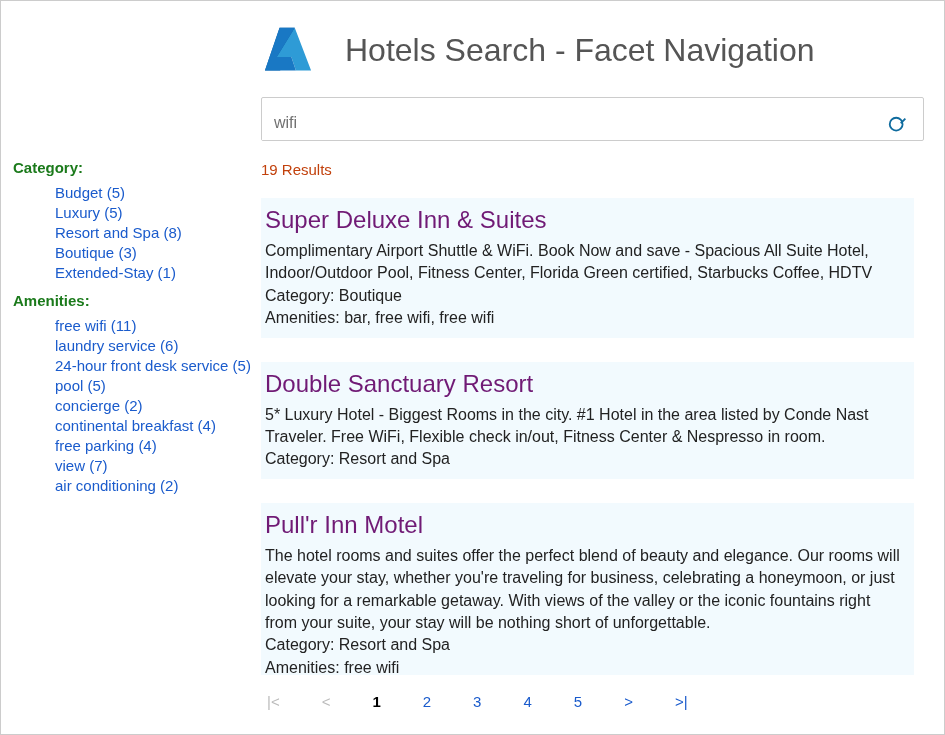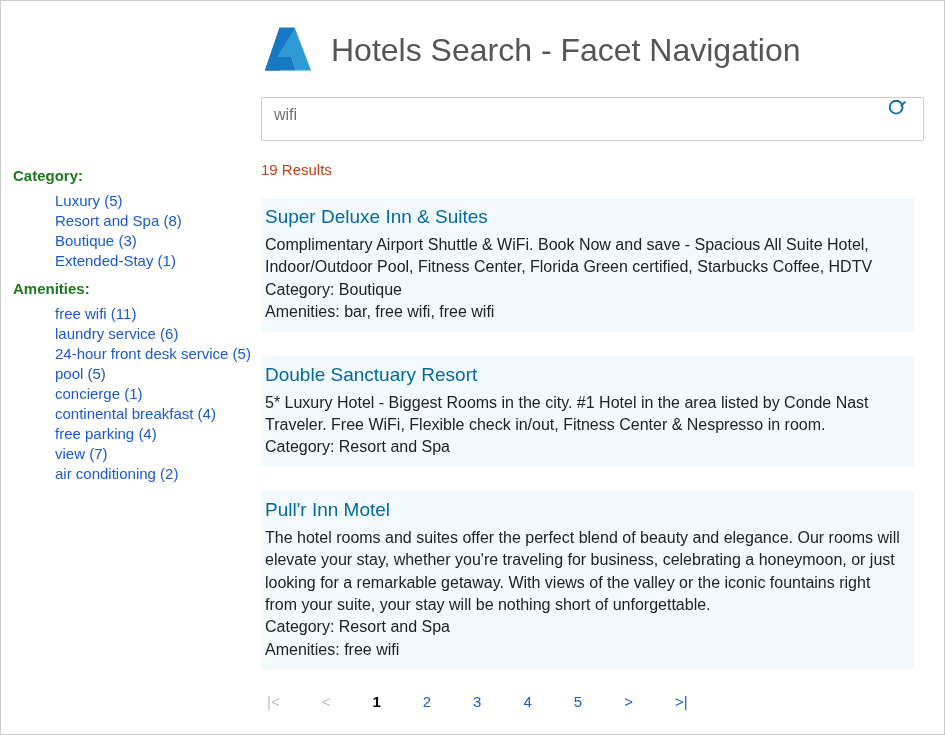--- a/index.html
+++ b/index.html
@@ -18,21 +18,20 @@
     .sidebar {
       width: 260px;
       padding: 20px 10px 10px 12px;
       padding-top: 158px;
     }
     .facet-heading {
       color: #1b7a1b;
       font-weight: bold;
       font-size: 15px;
       margin-bottom: 8px;
-      margin-top: 8px;
     }
     .facet-list {
       list-style: none;
       padding-left: 42px;
       margin-bottom: 10px;
     }
     .facet-list li {
       margin-bottom: 2px;
     }
     .facet-list a {
@@ -45,31 +44,31 @@
       flex: 1;
       padding: 20px 20px 10px 0;
       display: flex;
       flex-direction: column;
       height: 100%;
       position: relative;
     }
     .header {
       display: flex;
       align-items: center;
-      gap: 16px;
+      gap: 30px;
       margin-bottom: 18px;
     }
     .title {
       font-size: 32px;
       font-weight: 300;
       color: #555;
     }
     .search-box {
       display: flex;
-      align-items: flex-start;
+      align-items: flex-end;
       border: 1px solid #ccc;
       border-radius: 2px;
       height: 44px;
       margin-bottom: 20px;
     }
     .search-input {
       flex: 1;
       border: none;
       padding: 8px 12px;
       font-size: 16px;
@@ -94,22 +93,22 @@
       overflow-y: auto;
       padding-right: 10px;
       position: relative;
     }
     .result-item {
       background: #f2fafe;
       padding: 8px 8px 8px 4px;
       margin-bottom: 24px;
     }
     .result-title {
-      color: #0369a1;
-      font-size: 19px;
+      color: #701a75;
+      font-size: 24px;
       font-weight: 500;
       margin-bottom: 6px;
     }
     .result-desc, .result-cat, .result-amen {
       font-size: 16px;
       color: #222;
       line-height: 1.4;
     }
     .pager {
       display: flex;
@@ -141,32 +140,33 @@
       background: #c0c0c0;
     }
   </style>
 </head>
 <body>
 
 <div class="container">
   <aside class="sidebar">
     <div class="facet-heading">Category:</div>
     <ul class="facet-list">
+      <li><a>Budget (5)</a></li>
       <li><a>Luxury (5)</a></li>
       <li><a>Resort and Spa (8)</a></li>
       <li><a>Boutique (3)</a></li>
       <li><a>Extended-Stay (1)</a></li>
     </ul>
     <div class="facet-heading">Amenities:</div>
     <ul class="facet-list">
       <li><a>free wifi (11)</a></li>
       <li><a>laundry service (6)</a></li>
       <li><a>24-hour front desk service (5)</a></li>
       <li><a>pool (5)</a></li>
-      <li><a>concierge (1)</a></li>
+      <li><a>concierge (2)</a></li>
       <li><a>continental breakfast (4)</a></li>
       <li><a>free parking (4)</a></li>
       <li><a>view (7)</a></li>
       <li><a>air conditioning (2)</a></li>
     </ul>
   </aside>
 
   <main class="main">
     <div class="header">
       <span>

